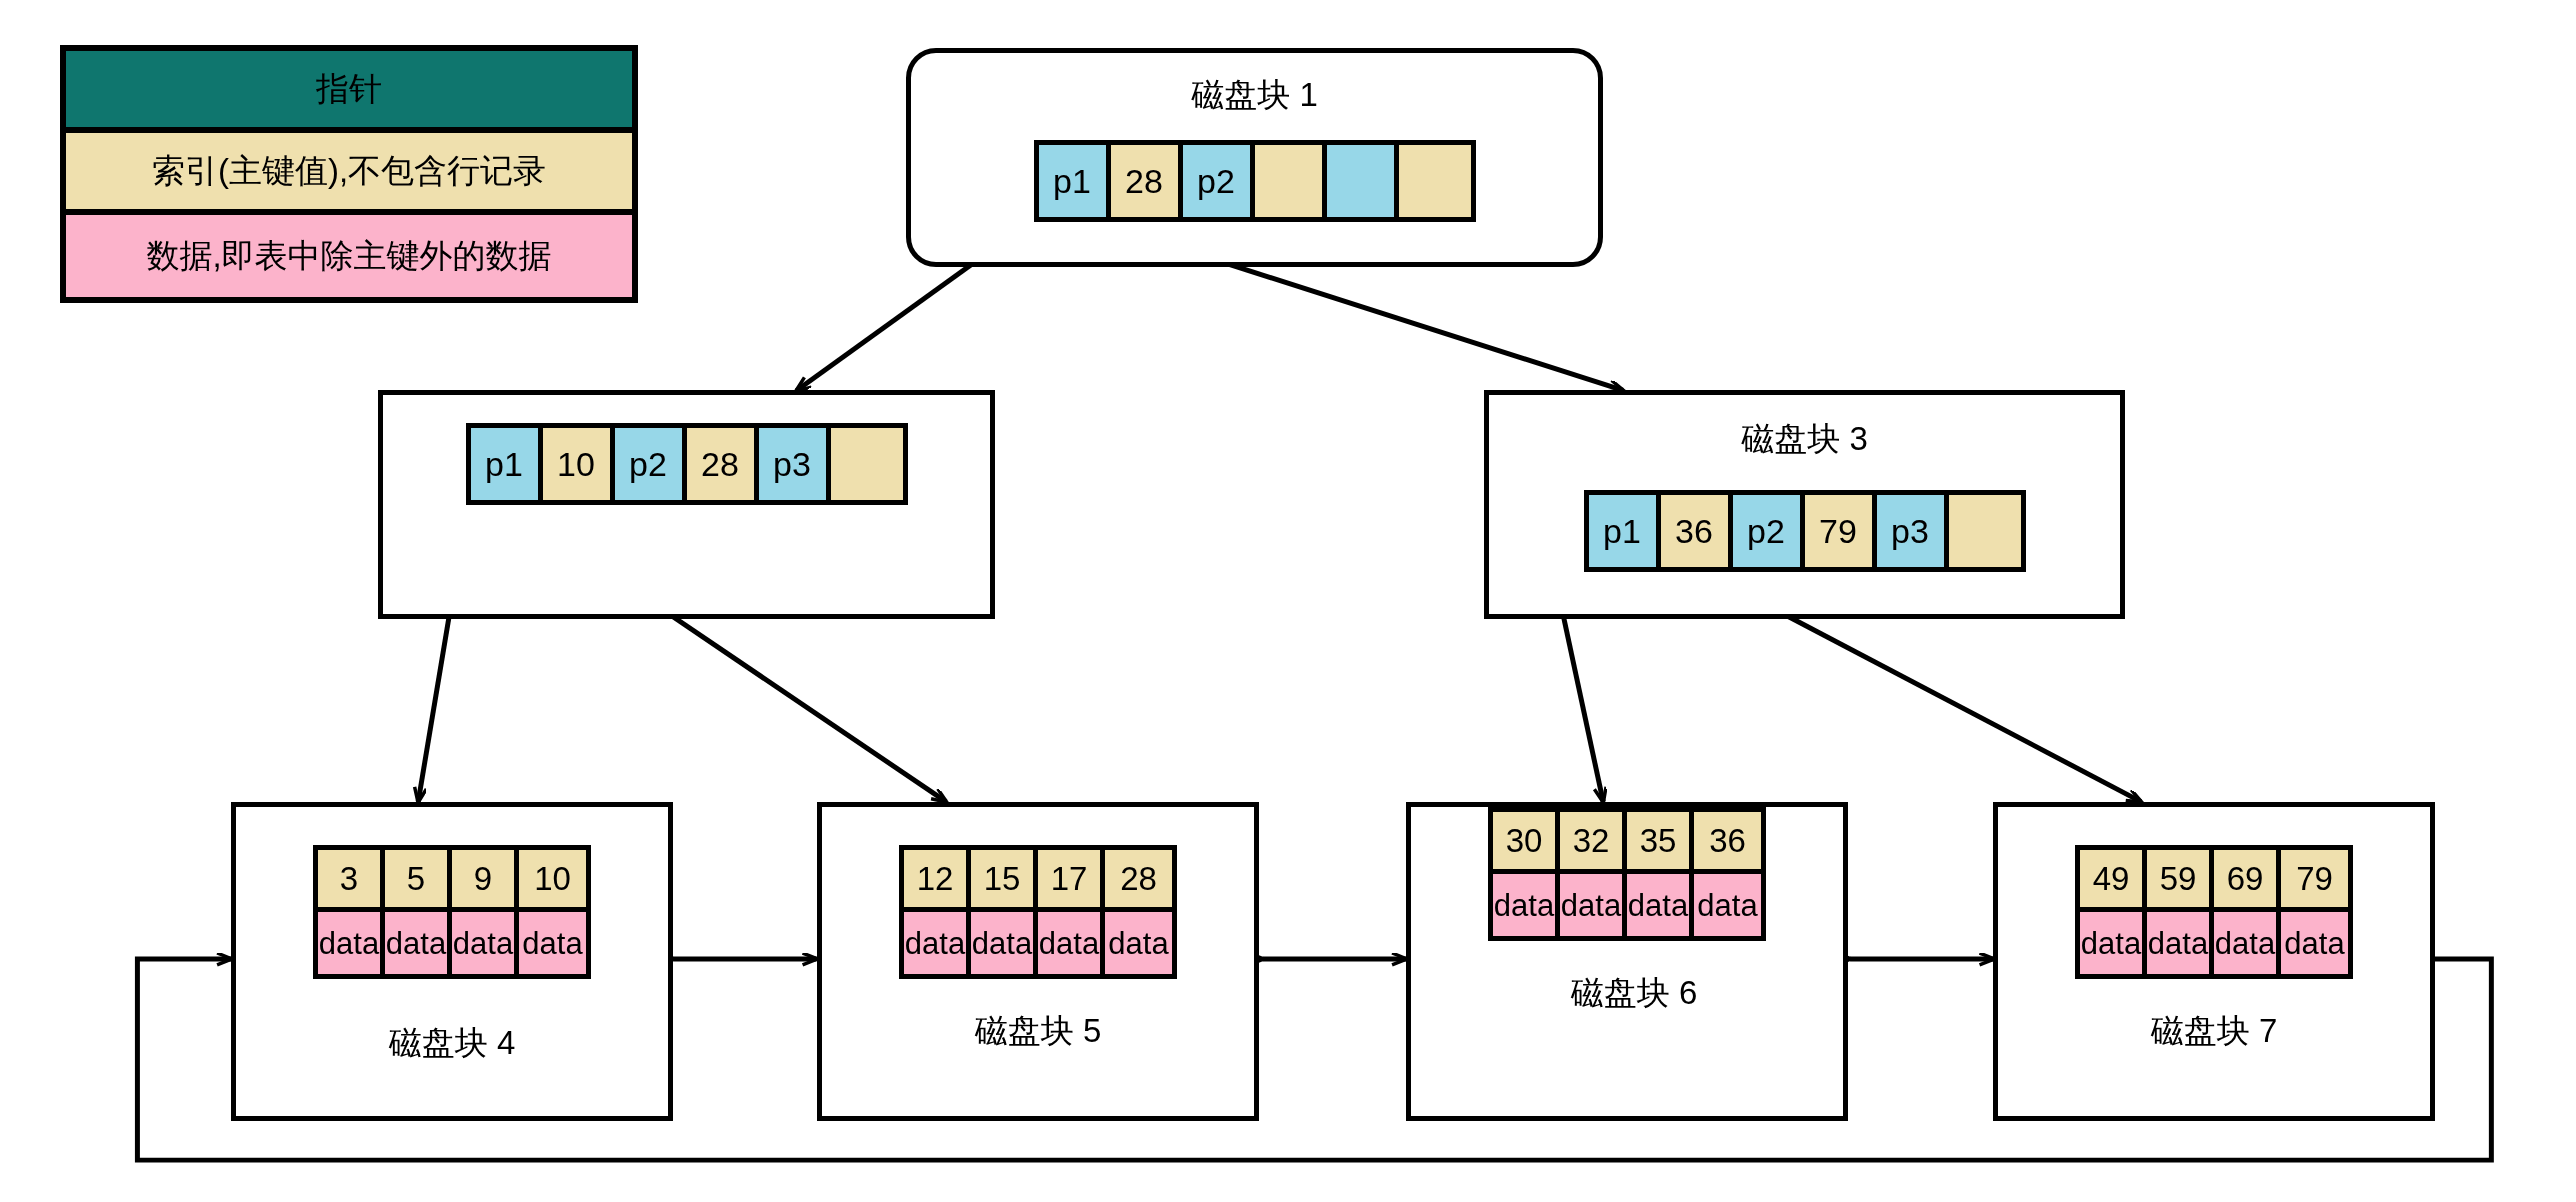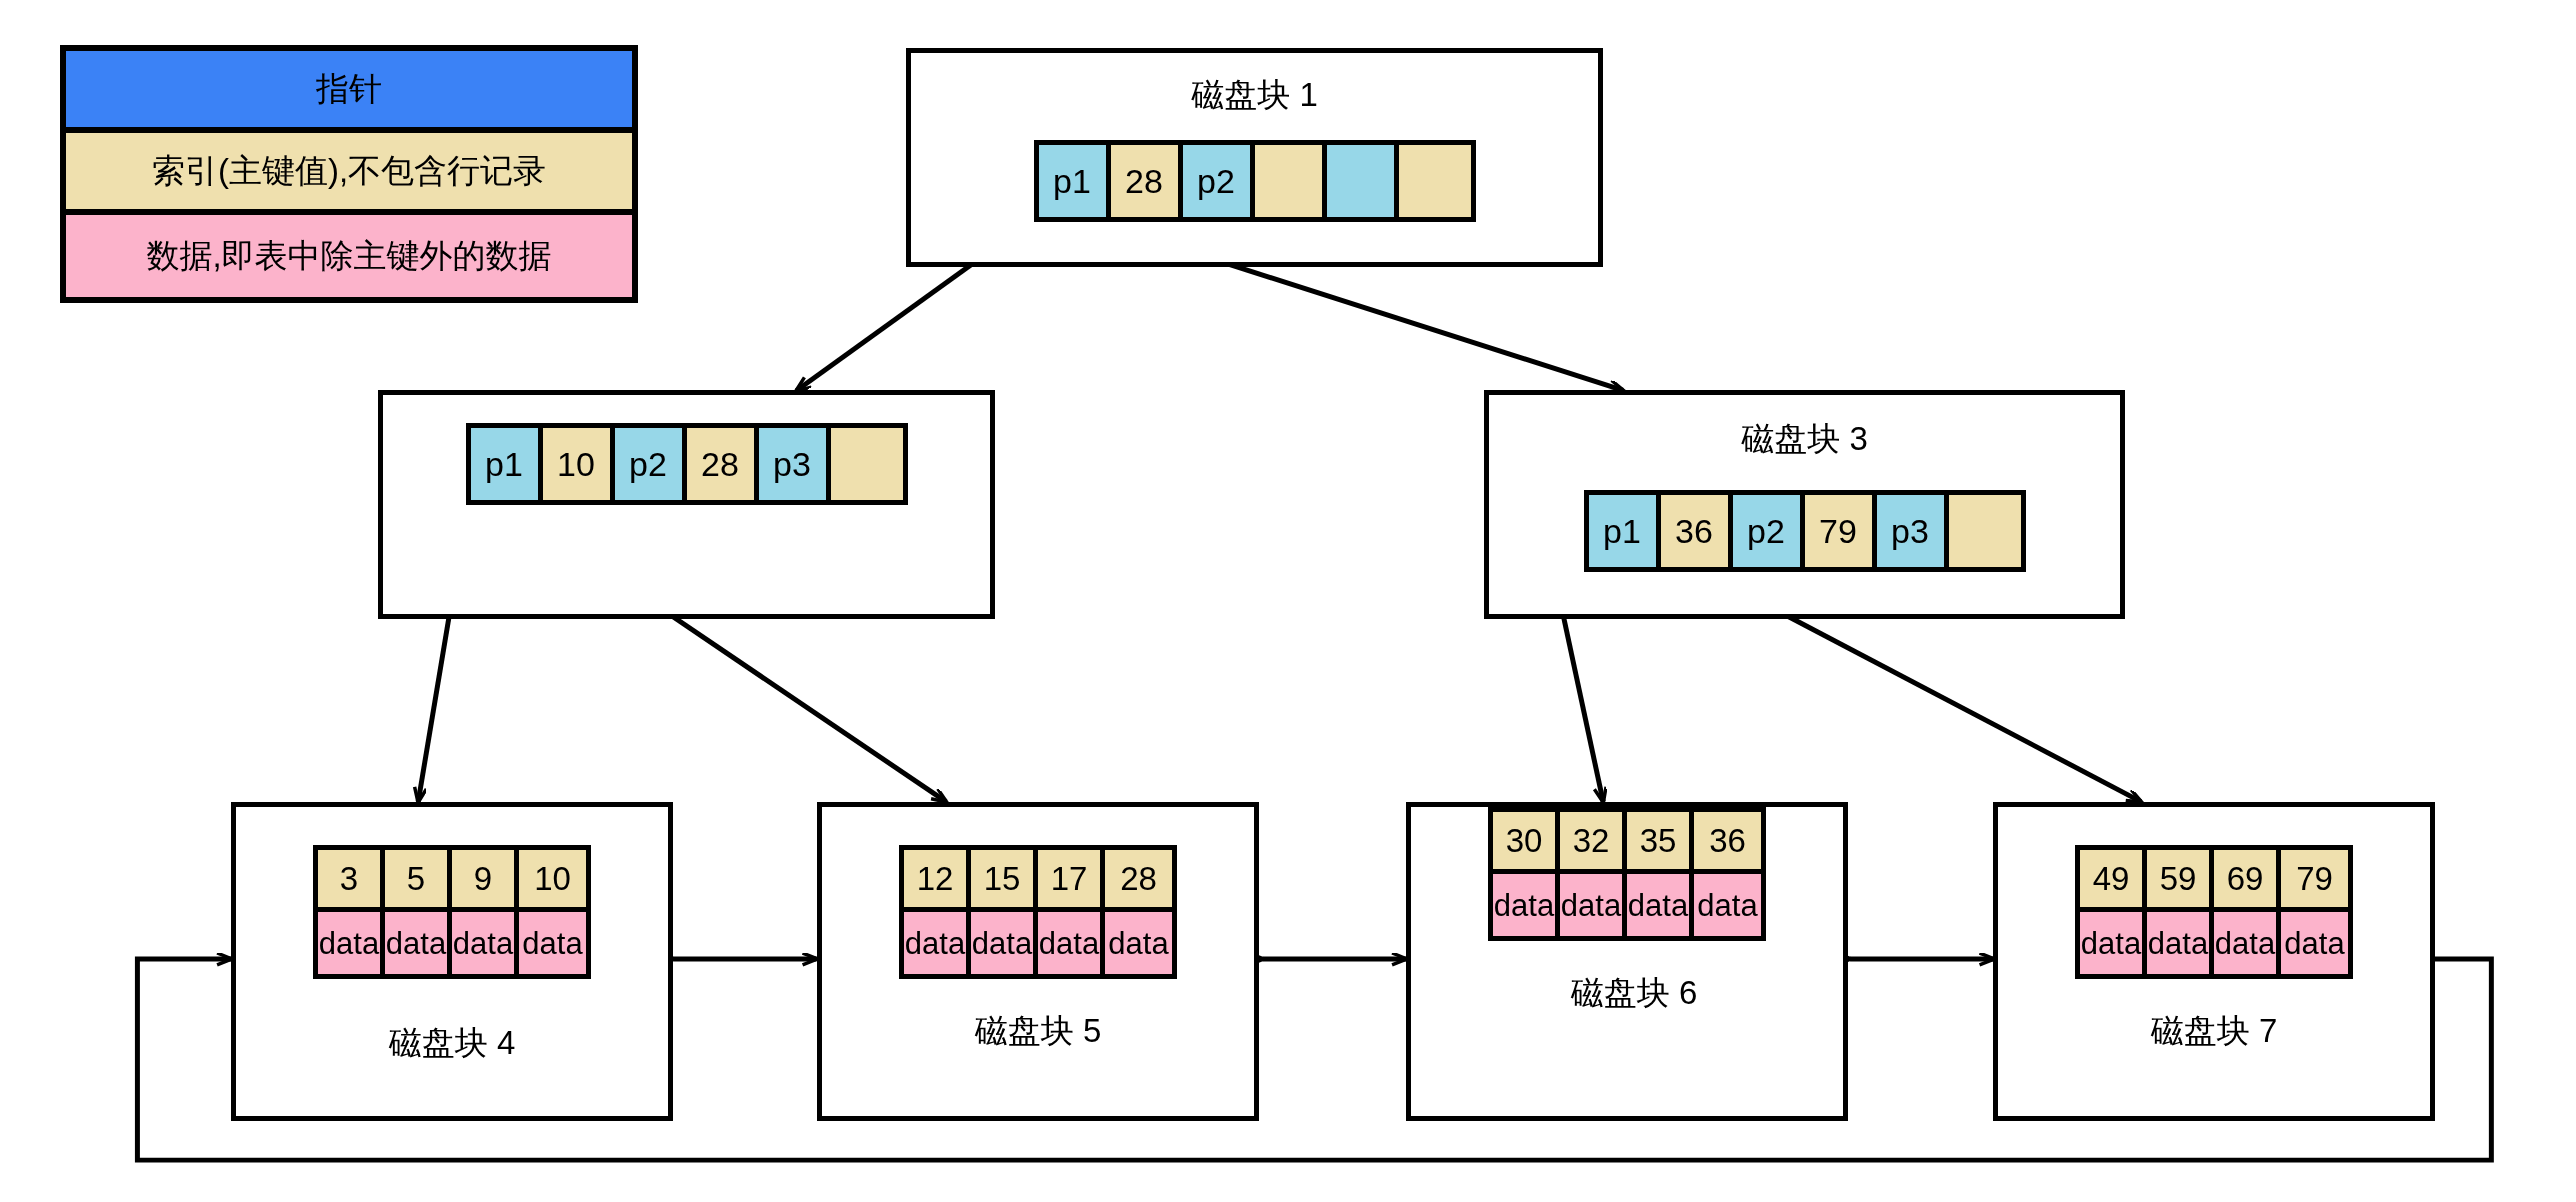--- a/index.html
+++ b/index.html
@@ -138,32 +138,32 @@
 
     <line x1="676" y1="963" x2="820" y2="963" stroke="#000" stroke-width="5" marker-start="url(#ah)" marker-end="url(#ah)"></line>
     <line x1="1268" y1="963" x2="1412" y2="963" stroke="#000" stroke-width="5" marker-start="url(#ah)" marker-end="url(#ah)"></line>
     <line x1="1858" y1="963" x2="2002" y2="963" stroke="#000" stroke-width="5" marker-start="url(#ah)" marker-end="url(#ah)"></line>
 
     <polyline points="2348,963 2502,963 2502,1165 138,1165 138,963 232,963" fill="none" stroke="#000" stroke-width="5" marker-end="url(#ah)"></polyline>
     <path d="M2369,947 L2352,963 L2369,979" fill="none" stroke="#000" stroke-width="4.5"></path>
   </svg>
 
   <div class="legend">
-    <div class="legend-row" style="background:#3b82f6;">
+    <div class="legend-row" style="background:#0f766e;">
       <span>指针</span>
     </div>
     <div class="legend-row" style="background:#EFE0AE;">
       <span>索引(主键值),不包含行记录</span>
     </div>
     <div class="legend-row" style="background:#FCB3CB;">
       <span>数据,即表中除主键外的数据</span>
     </div>
   </div>
 
-  <div class="node" style="left:906px; top:48px; width:697px; height:219px;">
+  <div class="node" style="left:906px; top:48px; width:697px; height:219px;border-radius:30px;">
     <div class="node-title" style="margin-top:20px;">磁盘块 1</div>
     <div class="cells" style="margin-top:22px;">
       <div class="cell" style="background:#97D7E8;">p1</div>
       <div class="cell" style="background:#EFE0AE;">28</div>
       <div class="cell" style="background:#97D7E8;">p2</div>
       <div class="cell" style="background:#EFE0AE;"></div>
       <div class="cell" style="background:#97D7E8;"></div>
       <div class="cell" style="background:#EFE0AE;"></div>
     </div>
   </div>

